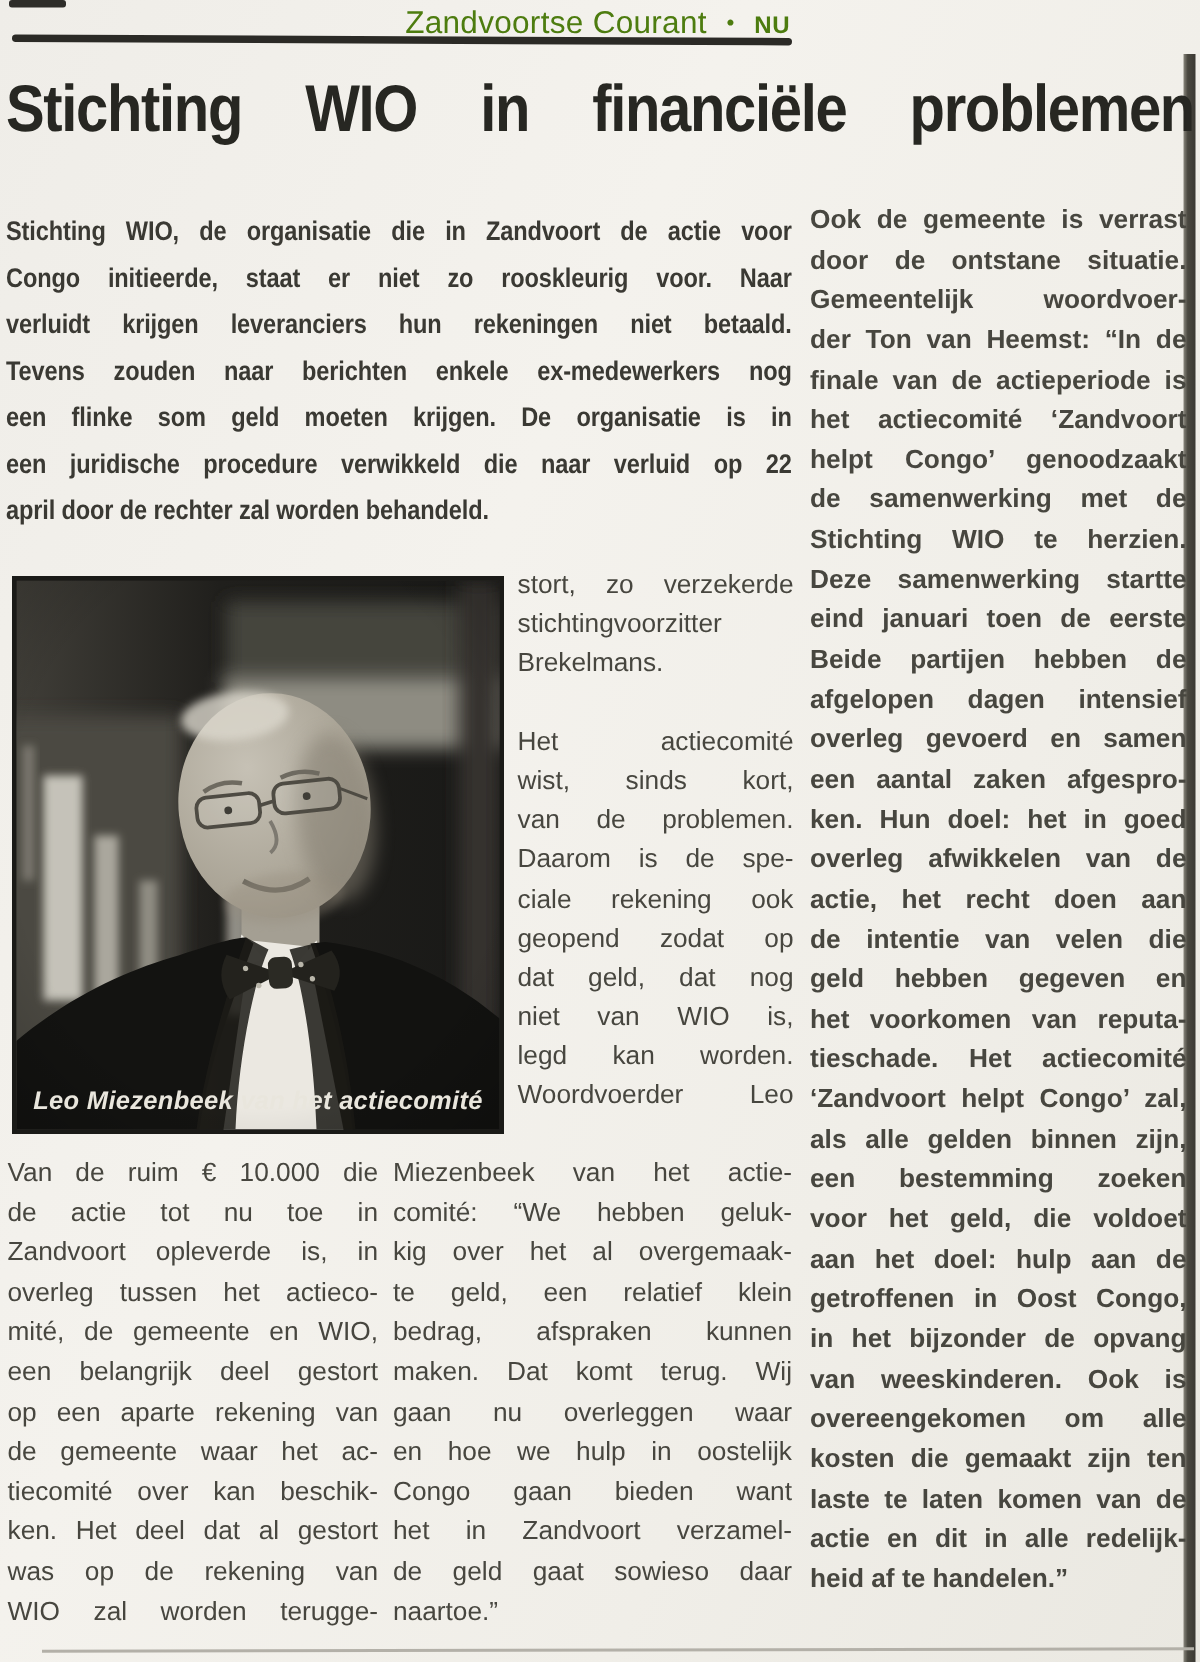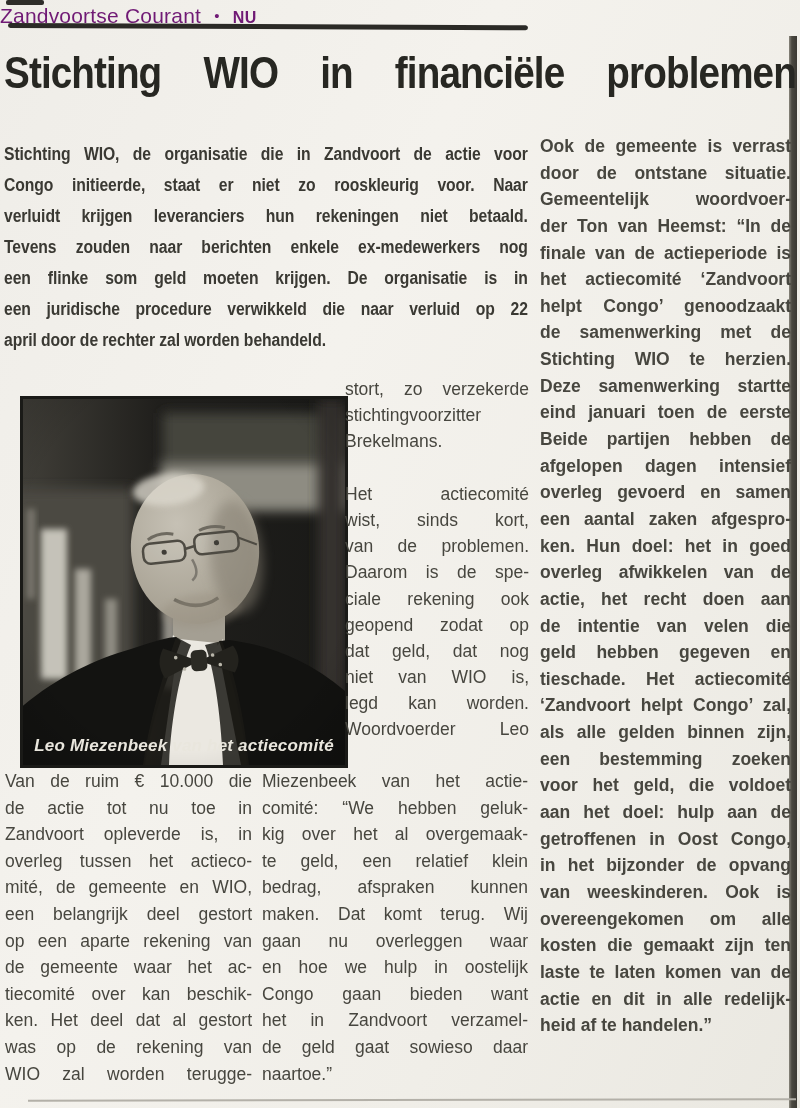--- a/index.html
+++ b/index.html
@@ -9,21 +9,21 @@
     font-family:"Liberation Sans", sans-serif;
     color:#46453f;
     -webkit-font-smoothing:antialiased;
   }
   .abs { position:absolute; }
 
   
   .corner-mark { left:6px; top:0; width:38px; height:5px; background:#2e2d29; border-radius:2px; }
   .masthead-rule { left:8px; top:23px; width:520px; height:5px; background:#2b2a26; border-radius:3px;
                    transform:rotate(0.25deg); transform-origin:0 50%; }
-  .masthead-text { left:0; top:4px; width:797px; text-align:left; font-size:21px; color:#701a75;
+  .masthead-text { left:0; top:4px; width:797px; text-align:center; font-size:21px; color:#4d7c0f;
                    letter-spacing:0.2px; white-space:nowrap; }
   .masthead-text .bullet { font-size:15px; margin:0 7px; position:relative; top:-2px; }
   .masthead-text .edition { font-weight:bold; font-size:16px; letter-spacing:0.5px; }
 
   
   .edge-bar { left:789px; top:36px; width:8px; height:1072px;
               background:linear-gradient(to right,#8a877d 0%,#4a4840 35%,#3b3933 100%); }
   .bottom-rule { left:28px; top:1099px; width:768px; height:2px; background:#b3b0a8;
                  transform:rotate(-0.12deg); }
 
@@ -48,21 +48,21 @@
   .col .line, .col .gap { height:26.6px; line-height:26.6px; }
 
   .right-col  { left:540px; top:133px;  width:251px;font-weight:bold; }
   .right-col .line, .right-col .gap { height:26.65px; line-height:26.65px; }
   .mid-top    { left:345px; top:376px;  width:184px; }
   .mid-top .line, .mid-top .gap { height:26.2px; line-height:26.2px; }
   .left-col   { left:5px;   top:768px;  width:247px; }
   .mid-bottom { left:262px; top:768px;  width:266px; }
 
   
-  figure.photo { margin:12px; left:8px; top:384px; width:328px; height:372px;
+  figure.photo { margin:0; left:8px; top:384px; width:328px; height:372px;
                  border:3px solid #1a1a17; box-sizing:border-box; background:#201f1c;text-decoration:underline; }
   figure.photo svg { display:block; width:100%; height:100%; }
   figcaption.caption {
     position:absolute; left:0; right:0; bottom:9px; text-align:center;
     font-style:italic; font-weight:bold; font-size:17px; color:#e9e6dd; letter-spacing:0.2px;
   }
 </style>
 </head>
 <body>
 
@@ -105,20 +105,21 @@
     <div class="line">eind januari toen de eerste</div>
     <div class="line">Beide partijen hebben de</div>
     <div class="line">afgelopen dagen intensief</div>
     <div class="line">overleg gevoerd en samen</div>
     <div class="line">een aantal zaken afgespro-</div>
     <div class="line">ken. Hun doel: het in goed</div>
     <div class="line">overleg afwikkelen van de</div>
     <div class="line">actie, het recht doen aan</div>
     <div class="line">de intentie van velen die</div>
     <div class="line">geld hebben gegeven en</div>
+    <div class="line">het voorkomen van reputa-</div>
     <div class="line">tieschade. Het actiecomité</div>
     <div class="line">‘Zandvoort helpt Congo’ zal,</div>
     <div class="line">als alle gelden binnen zijn,</div>
     <div class="line">een bestemming zoeken</div>
     <div class="line">voor het geld, die voldoet</div>
     <div class="line">aan het doel: hulp aan de</div>
     <div class="line">getroffenen in Oost Congo,</div>
     <div class="line">in het bijzonder de opvang</div>
     <div class="line">van weeskinderen. Ook is</div>
     <div class="line">overeengekomen om alle</div>

